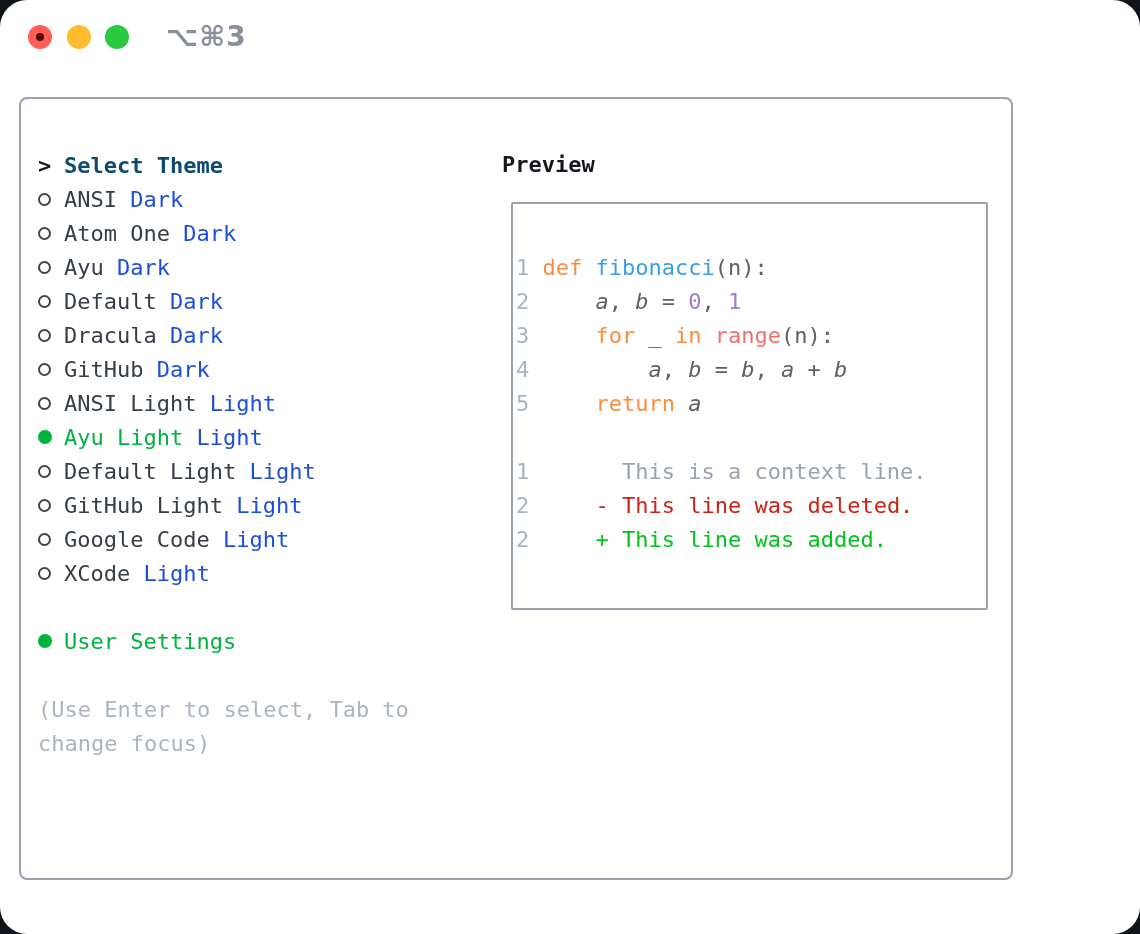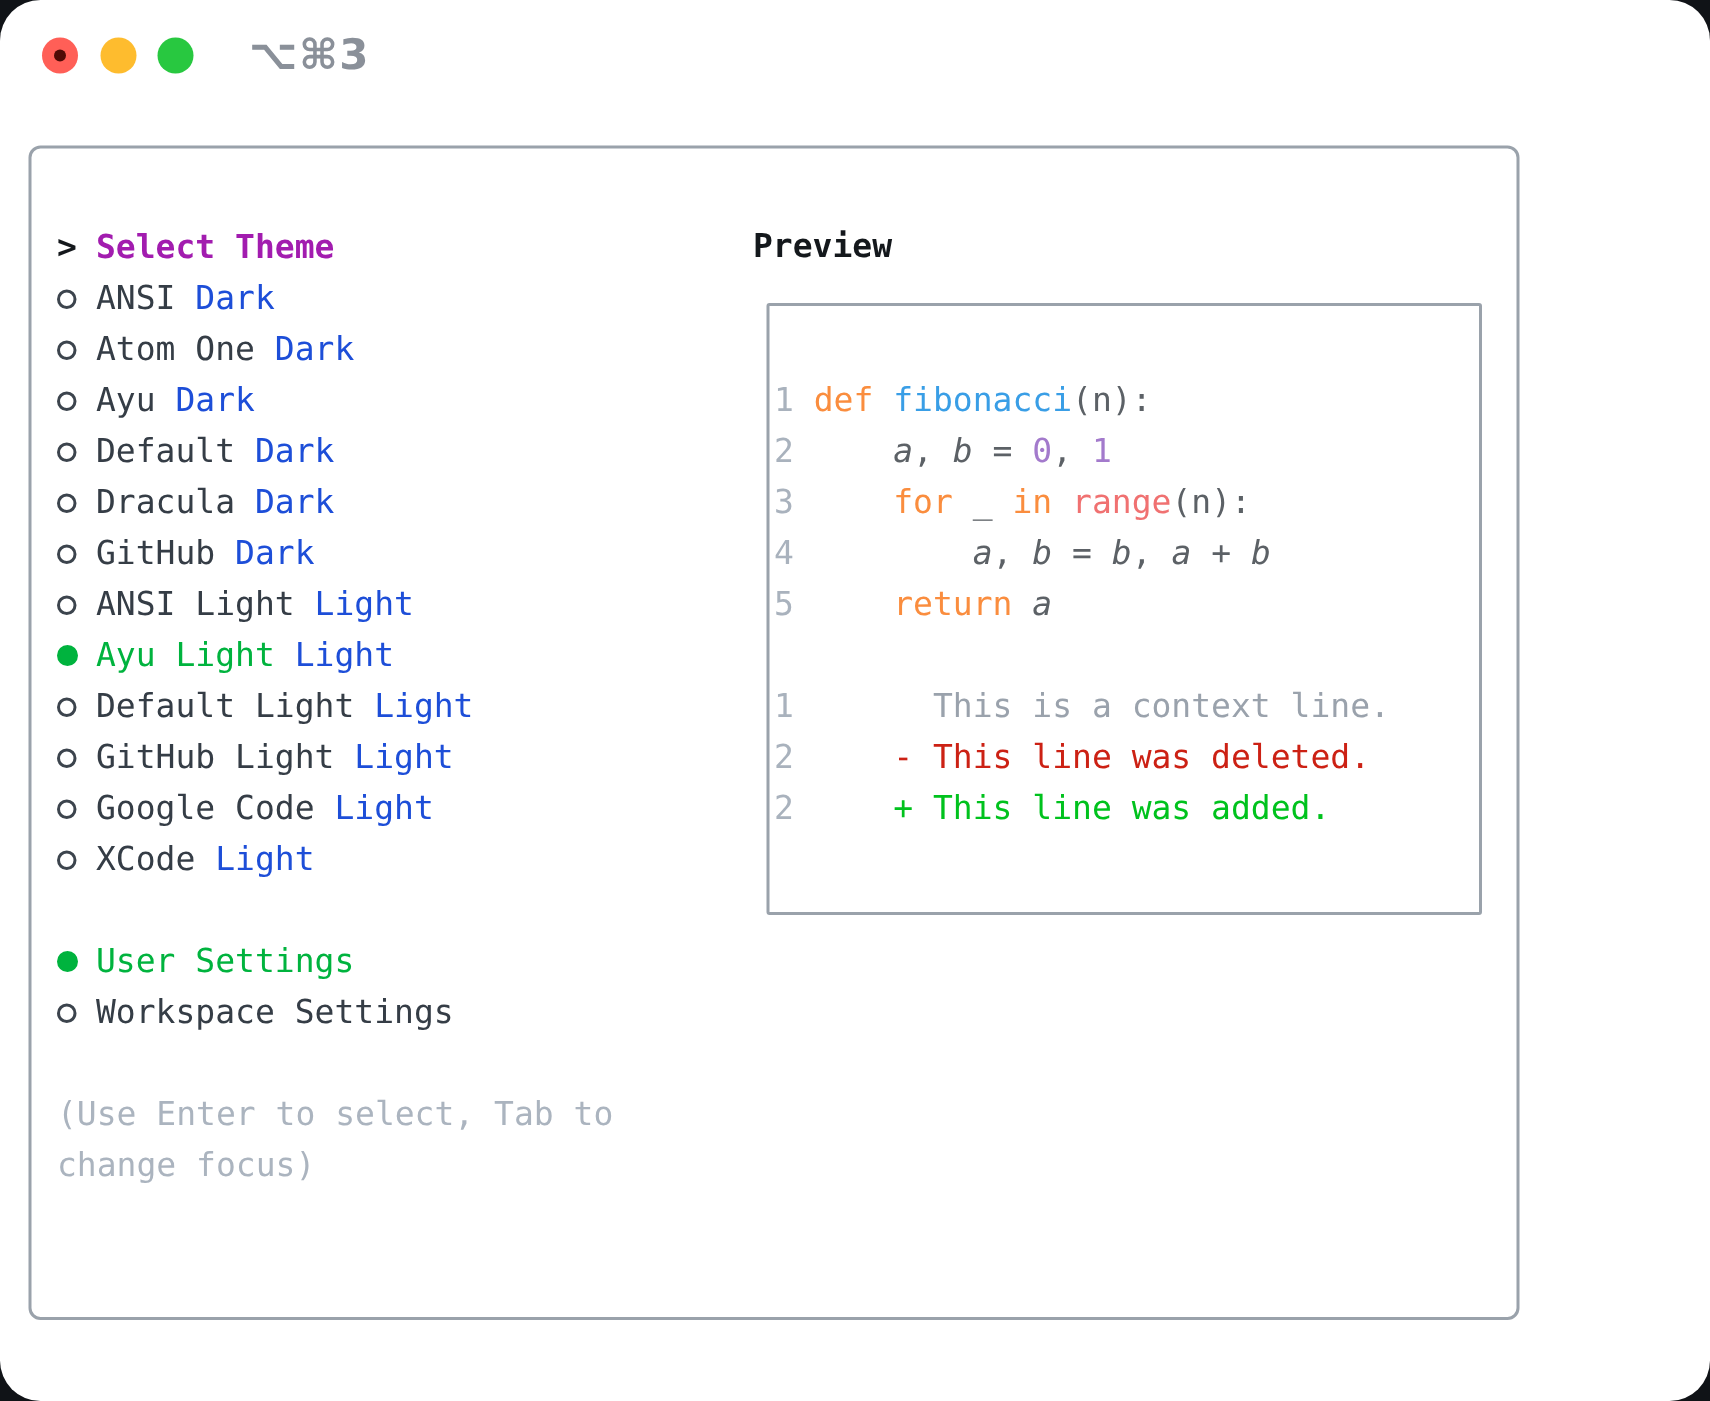--- a/index.html
+++ b/index.html
@@ -32,21 +32,21 @@
   
   .panel{
     position:absolute;left:19px;top:97px;width:994px;height:783px;
     border:2px solid var(--panel-border);border-radius:8px;background:#fff;
     box-sizing:border-box;
   }
   .left-col{position:absolute;left:17px;top:49px;width:450px;}
   .row{display:flex;align-items:center;height:34px;font-size:22px;white-space:pre;}
   .slot{width:26px;flex:0 0 26px;display:flex;align-items:center;}
   .prompt{color:#14181c;font-weight:bold;}
-  .picker-title{color:#a21caf;font-weight:bold;}
+  .picker-title{color:#0c4a6e;font-weight:bold;}
   .radio{
     width:13px;height:13px;border-radius:50%;
     border:2px solid #3c444d;box-sizing:border-box;
   }
   .radio.sel{background:var(--accent);border-color:var(--accent);width:14px;height:14px;}
   .theme-name{color:#353d46;}
   .theme-name.sel{color:var(--accent);}
   .variant{color:#1d4ed8;}
   .apply-title{color:#14181c;}
   .opt-label{color:#353d46;}
@@ -103,21 +103,20 @@
           <div class="row"><span class="slot"><span class="radio"></span></span><span class="theme-name">GitHub Light</span><span class="variant"> Light</span></div>
           <div class="row"><span class="slot"><span class="radio"></span></span><span class="theme-name">Google Code</span><span class="variant"> Light</span></div>
           <div class="row"><span class="slot"><span class="radio"></span></span><span class="theme-name">XCode</span><span class="variant"> Light</span></div>
         </div>
 
       <div class="spacer"></div>
 
 
       <div id="apply-rows">
           <div class="row"><span class="slot"><span class="radio sel"></span></span><span class="opt-label sel">User Settings</span></div>
-          <div class="row"><span class="slot"><span class="radio"></span></span><span class="opt-label">Workspace Settings</span></div>
         </div>
 
       <div class="spacer"></div>
 
       <div class="row hint">(Use Enter to select, Tab to</div>
       <div class="row hint">change focus)</div>
     </div>
 
     <div class="preview-title">Preview</div>
 

